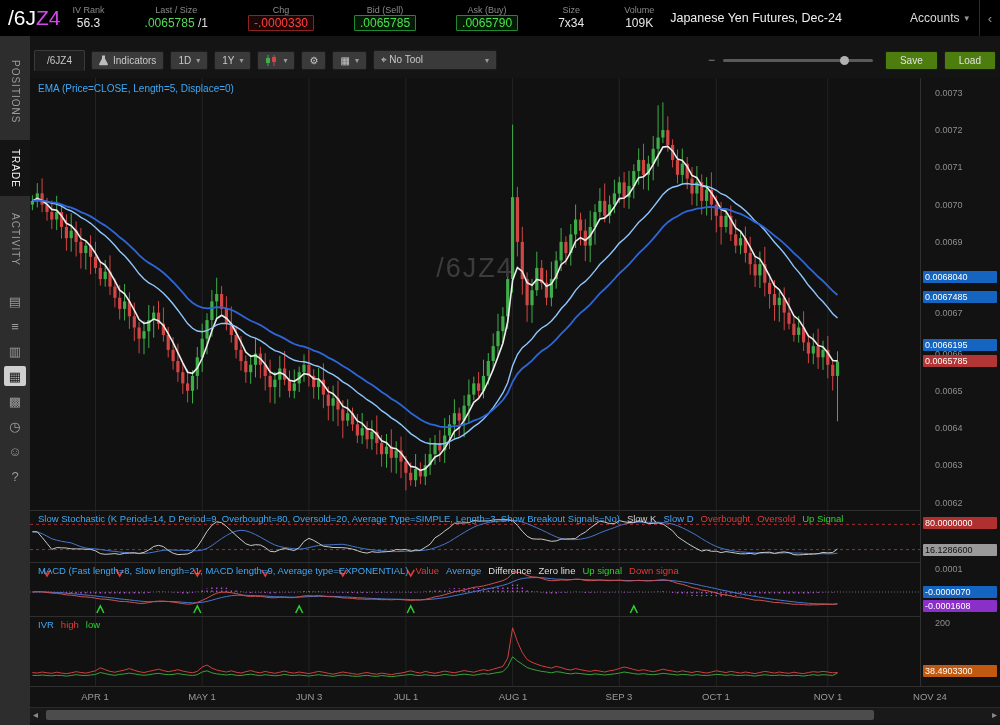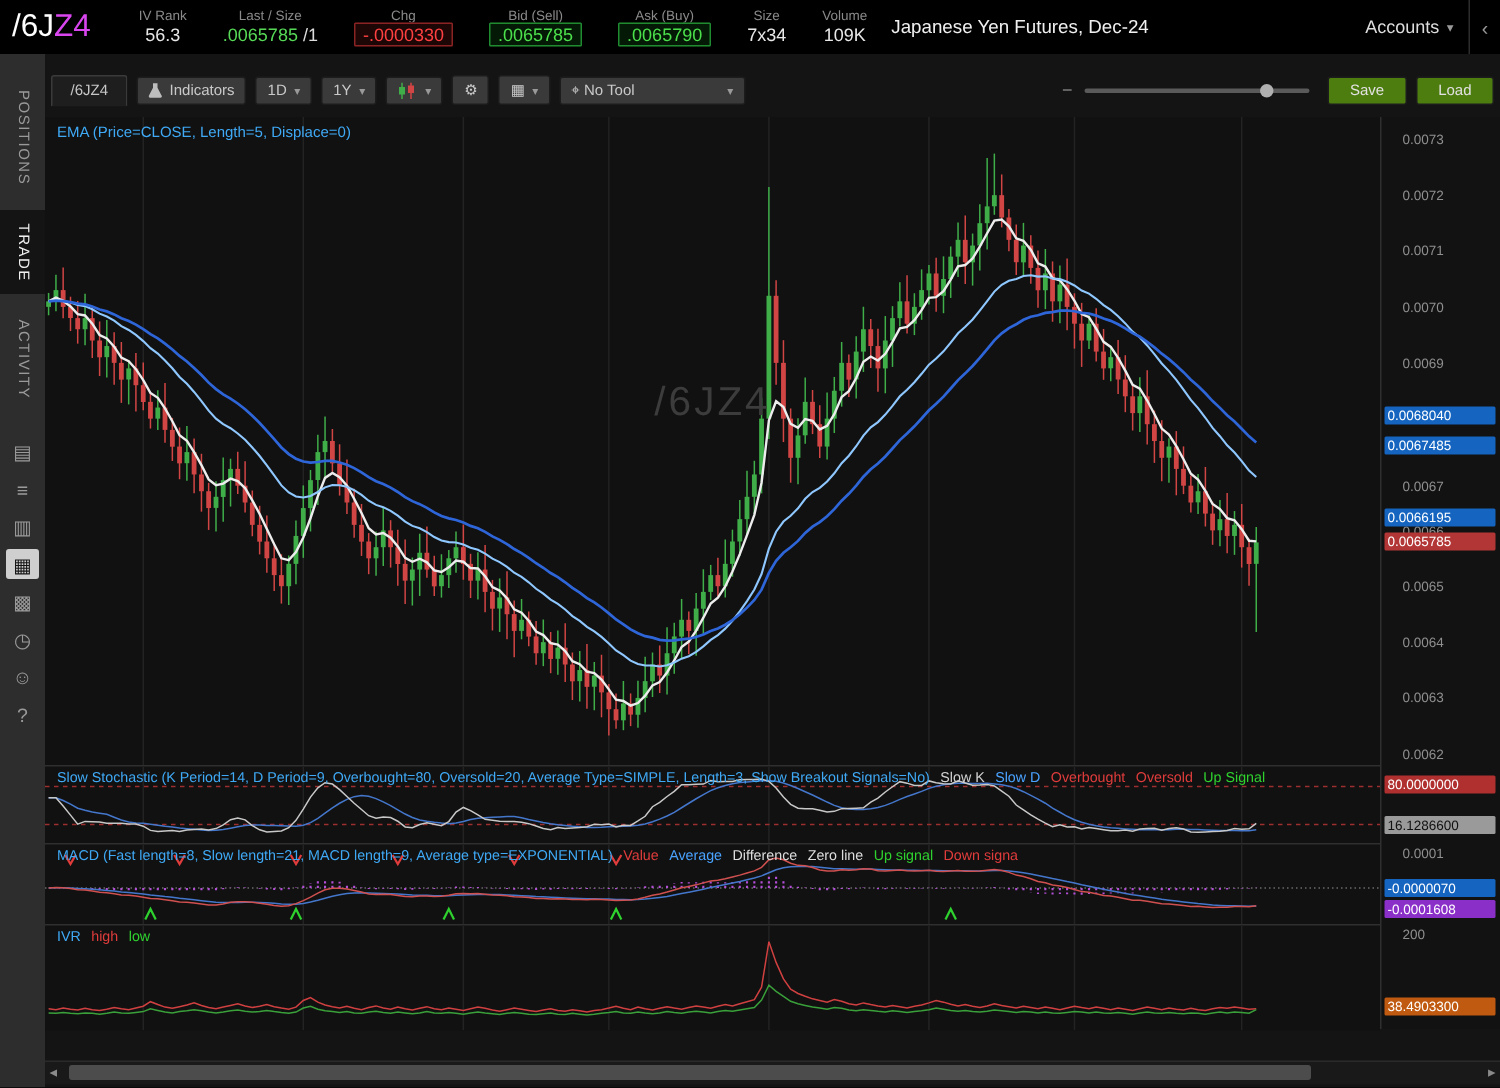--- a/index.html
+++ b/index.html
@@ -2,21 +2,21 @@
 <html><head>
 <meta charset="utf-8">
 <style>
   html,body{margin:0;padding:0;background:#000;}
   #app{position:relative;width:1000px;height:725px;background:#1a1a1a;overflow:hidden;
        font-family:"Liberation Sans", sans-serif; -webkit-font-smoothing:antialiased;}
   
   #topbar{position:absolute;left:0;top:0;width:1000px;height:36px;background:#000;display:flex;align-items:center;}
   #symbol{margin-left:8px;font-size:21px;color:#fff;letter-spacing:0;}
   #symbol .sym2{color:#d946ef;}
-  #header-fields{display:flex;align-items:center;margin-left:32px;gap:24px;}
+  #header-fields{display:flex;align-items:center;margin-left:12px;gap:40px;}
   .hfield{display:flex;flex-direction:column;align-items:center;line-height:1.1;}
   .hlabel{color:#8a8a8a;font-size:9px;white-space:nowrap;}
   .hvalue{color:#e8e8e8;font-size:12px;white-space:nowrap;margin-top:1px;}
   .val-last{color:#57d957;}
   .val-extra{color:#ddd;}
   .valbox{border:1px solid #8a2323;background:#1d0606;color:#ff4040;padding:0 5px;border-radius:1px;}
   .valbox.green{border-color:#1f8a2f;background:#041a06;color:#4ce04c;}
   #hdesc{margin-left:16px;color:#f0f0f0;font-size:12.5px;white-space:nowrap;}
   #accounts{margin-left:auto;color:#ddd;font-size:12px;display:flex;align-items:center;gap:5px;padding:0 10px;}
   #accounts .caret{font-size:9px;color:#999;}
@@ -530,21 +530,21 @@
         </div>
     </div>
 
     <div id="price-axis">
         <span class="alabel" style="top: 10px;">0.0073</span>
         <span class="alabel" style="top: 47px;">0.0072</span>
         <span class="alabel" style="top: 84px;">0.0071</span>
         <span class="alabel" style="top: 122px;">0.0070</span>
         <span class="alabel" style="top: 159px;">0.0069</span>
         <span class="alabel" style="top: 196px;">0.0068</span>
-        <span class="alabel" style="top: 241px;">0.0067</span>
+        <span class="alabel" style="top: 230px;">0.0067</span>
         <span class="alabel" style="top: 271px;">0.0066</span>
         <span class="alabel" style="top: 308px;">0.0065</span>
         <span class="alabel" style="top: 345px;">0.0064</span>
         <span class="alabel" style="top: 382px;">0.0063</span>
         <span class="alabel" style="top: 420px;">0.0062</span>
         <span class="abadge" style="background: rgb(21, 101, 192); color: rgb(255, 255, 255); top: 193px;">0.0068040</span>
         <span class="abadge" style="background: rgb(21, 101, 192); color: rgb(255, 255, 255); top: 213px;">0.0067485</span>
         <span class="abadge" style="background: rgb(21, 101, 192); color: rgb(255, 255, 255); top: 261px;">0.0066195</span>
         <span class="abadge" style="background: rgb(179, 54, 54); color: rgb(255, 255, 255); top: 277px;">0.0065785</span>
         <span class="abadge" style="background: rgb(176, 48, 48); color: rgb(255, 255, 255); top: 439px;">80.0000000</span>
@@ -787,20 +787,31 @@
             <line x1="589.3" y1="0" x2="589.3" y2="70" stroke="#232323" stroke-width="1"></line>
             <line x1="686.3" y1="0" x2="686.3" y2="70" stroke="#232323" stroke-width="1"></line>
             <line x1="797.8" y1="0" x2="797.8" y2="70" stroke="#232323" stroke-width="1"></line>
             <line x1="899.7" y1="0" x2="899.7" y2="70" stroke="#232323" stroke-width="1"></line>
             <path d="M2.4 55.5L7.3 56.1L12.1 55.0L17.0 55.8L21.8 56.3L26.7 55.2L31.5 56.1L36.4 56.6L41.2 55.8L46.1 54.7L50.9 55.5L55.8 56.1L60.6 55.0L65.5 53.8L70.3 50.8L75.2 52.7L80.0 54.4L84.9 55.2L89.7 54.1L94.6 53.0L99.4 51.6L104.3 53.3L109.1 54.7L114.0 55.5L118.8 54.4L123.7 53.3L128.5 52.2L133.4 53.6L138.2 54.7L143.1 53.8L147.9 52.7L152.8 54.1L157.6 55.0L162.5 55.8L167.3 54.4L172.2 50.0L177.0 48.0L181.9 51.1L186.7 53.0L191.6 54.1L196.4 55.0L201.3 53.8L206.1 55.2L211.0 56.1L215.8 54.7L220.7 53.6L225.5 55.0L230.4 55.8L235.2 54.4L240.1 55.5L244.9 56.3L249.8 55.2L254.6 54.1L259.5 55.5L264.3 56.1L269.2 55.0L274.0 55.8L278.9 56.6L283.7 55.5L288.6 54.4L293.4 55.2L298.3 56.3L303.1 57.2L308.0 56.1L312.8 55.0L317.7 55.8L322.5 56.6L327.4 57.4L332.2 56.3L337.1 55.5L341.9 56.6L346.8 57.2L351.6 56.1L356.5 56.9L361.3 57.7L366.2 56.6L371.0 56.1L375.9 55.0L380.7 53.8L385.6 55.2L390.4 56.1L395.3 54.4L400.1 55.5L405.0 56.3L409.8 55.2L414.7 54.1L419.5 55.0L424.4 55.8L429.2 54.7L434.1 53.6L438.9 54.4L443.8 55.2L448.6 53.8L453.5 52.7L458.3 53.6L463.2 52.2L468.0 50.8L472.9 49.4L477.7 41.1L482.6 10.8L487.4 24.6L492.3 35.6L497.1 42.5L502.0 45.3L506.8 47.2L511.7 48.9L516.5 50.0L521.4 51.1L526.2 49.4L531.1 50.5L535.9 52.2L540.8 53.0L545.6 51.6L550.5 52.7L555.3 53.6L560.2 54.4L565.0 53.3L569.9 54.1L574.7 55.0L579.6 53.8L584.4 53.0L589.3 51.6L594.1 50.0L599.0 51.1L603.8 52.5L608.7 53.6L613.5 52.7L618.4 53.8L623.2 54.7L628.1 53.6L632.9 52.2L637.8 53.3L642.6 54.1L647.5 55.0L652.3 53.8L657.2 54.7L662.0 55.5L666.9 54.4L671.7 55.2L676.6 56.1L681.4 55.0L686.3 53.8L691.1 54.7L696.0 55.5L700.8 54.4L705.7 55.2L710.5 56.1L715.4 55.0L720.2 55.8L725.1 56.6L729.9 55.5L734.8 54.4L739.6 55.2L744.5 56.1L749.3 55.0L754.2 55.8L759.0 56.3L763.9 55.2L768.7 56.1L773.6 56.6L778.4 55.5L783.3 54.7L788.1 55.2L793.0 54.4L797.8 55.0L802.7 55.8L807.5 55.5" fill="none" stroke="#d04040" stroke-width="1"></path>
             <path d="M2.4 58.3L7.3 58.5L12.1 58.0L17.0 58.5L21.8 58.8L26.7 58.3L31.5 58.5L36.4 59.1L41.2 58.5L46.1 57.7L50.9 58.3L55.8 58.5L60.6 58.0L65.5 57.4L70.3 55.5L75.2 56.6L80.0 57.7L84.9 58.3L89.7 57.4L94.6 56.9L99.4 56.1L104.3 56.9L109.1 57.7L114.0 58.3L118.8 57.7L123.7 56.9L128.5 56.3L133.4 57.2L138.2 57.7L143.1 57.4L147.9 56.6L152.8 57.4L157.6 58.0L162.5 58.5L167.3 57.7L172.2 55.0L177.0 53.8L181.9 55.8L186.7 56.9L191.6 57.4L196.4 58.0L201.3 57.4L206.1 58.3L211.0 58.5L215.8 57.7L220.7 57.2L225.5 58.0L230.4 58.5L235.2 57.7L240.1 58.3L244.9 58.8L249.8 58.3L254.6 57.4L259.5 58.3L264.3 58.5L269.2 58.0L274.0 58.5L278.9 59.1L283.7 58.3L288.6 57.7L293.4 58.3L298.3 58.8L303.1 59.4L308.0 58.5L312.8 58.0L317.7 58.5L322.5 59.1L327.4 59.4L332.2 58.8L337.1 58.3L341.9 59.1L346.8 59.4L351.6 58.5L356.5 59.1L361.3 59.6L366.2 59.1L371.0 58.5L375.9 58.0L380.7 57.4L385.6 58.3L390.4 58.5L395.3 57.7L400.1 58.3L405.0 58.8L409.8 58.3L414.7 57.4L419.5 58.0L424.4 58.5L429.2 57.7L434.1 57.2L438.9 57.7L443.8 58.3L448.6 57.4L453.5 56.6L458.3 57.2L463.2 56.3L468.0 55.5L472.9 54.7L477.7 49.7L482.6 39.8L487.4 43.9L492.3 47.2L497.1 50.5L502.0 52.2L506.8 53.3L511.7 54.4L516.5 55.0L521.4 55.8L526.2 54.7L531.1 55.2L535.9 56.3L540.8 56.9L545.6 56.1L550.5 56.6L555.3 57.2L560.2 57.7L565.0 56.9L569.9 57.4L574.7 58.0L579.6 57.4L584.4 56.9L589.3 56.1L594.1 55.0L599.0 55.8L603.8 56.6L608.7 57.2L613.5 56.6L618.4 57.4L623.2 57.7L628.1 57.2L632.9 56.3L637.8 56.9L642.6 57.4L647.5 58.0L652.3 57.4L657.2 57.7L662.0 58.3L666.9 57.7L671.7 58.3L676.6 58.5L681.4 58.0L686.3 57.4L691.1 57.7L696.0 58.3L700.8 57.7L705.7 58.3L710.5 58.5L715.4 58.0L720.2 58.5L725.1 59.1L729.9 58.3L734.8 57.7L739.6 58.3L744.5 58.5L749.3 58.0L754.2 58.5L759.0 58.8L763.9 58.3L768.7 58.5L773.6 59.1L778.4 58.3L783.3 57.7L788.1 58.3L793.0 57.7L797.8 58.0L802.7 58.5L807.5 56.1" fill="none" stroke="#3aa03a" stroke-width="1"></path>
           </svg>
         </div>
     </div>
 
+    <div id="x-axis">
+        <span class="xlabel" style="left: 65px;">APR 1</span>
+        <span class="xlabel" style="left: 172px;">MAY 1</span>
+        <span class="xlabel" style="left: 279px;">JUN 3</span>
+        <span class="xlabel" style="left: 376px;">JUL 1</span>
+        <span class="xlabel" style="left: 483px;">AUG 1</span>
+        <span class="xlabel" style="left: 589px;">SEP 3</span>
+        <span class="xlabel" style="left: 686px;">OCT 1</span>
+        <span class="xlabel" style="left: 798px;">NOV 1</span>
+        <span class="xlabel" style="left: 900px;">NOV 24</span>
+      </div>
 
     <div id="scrollbar">
       <span class="sb-arrow" style="left:3px">◂</span>
       <div id="sb-handle"></div>
       <span class="sb-arrow" style="right:3px">▸</span>
     </div>
 
   </div>
 </div>
 

